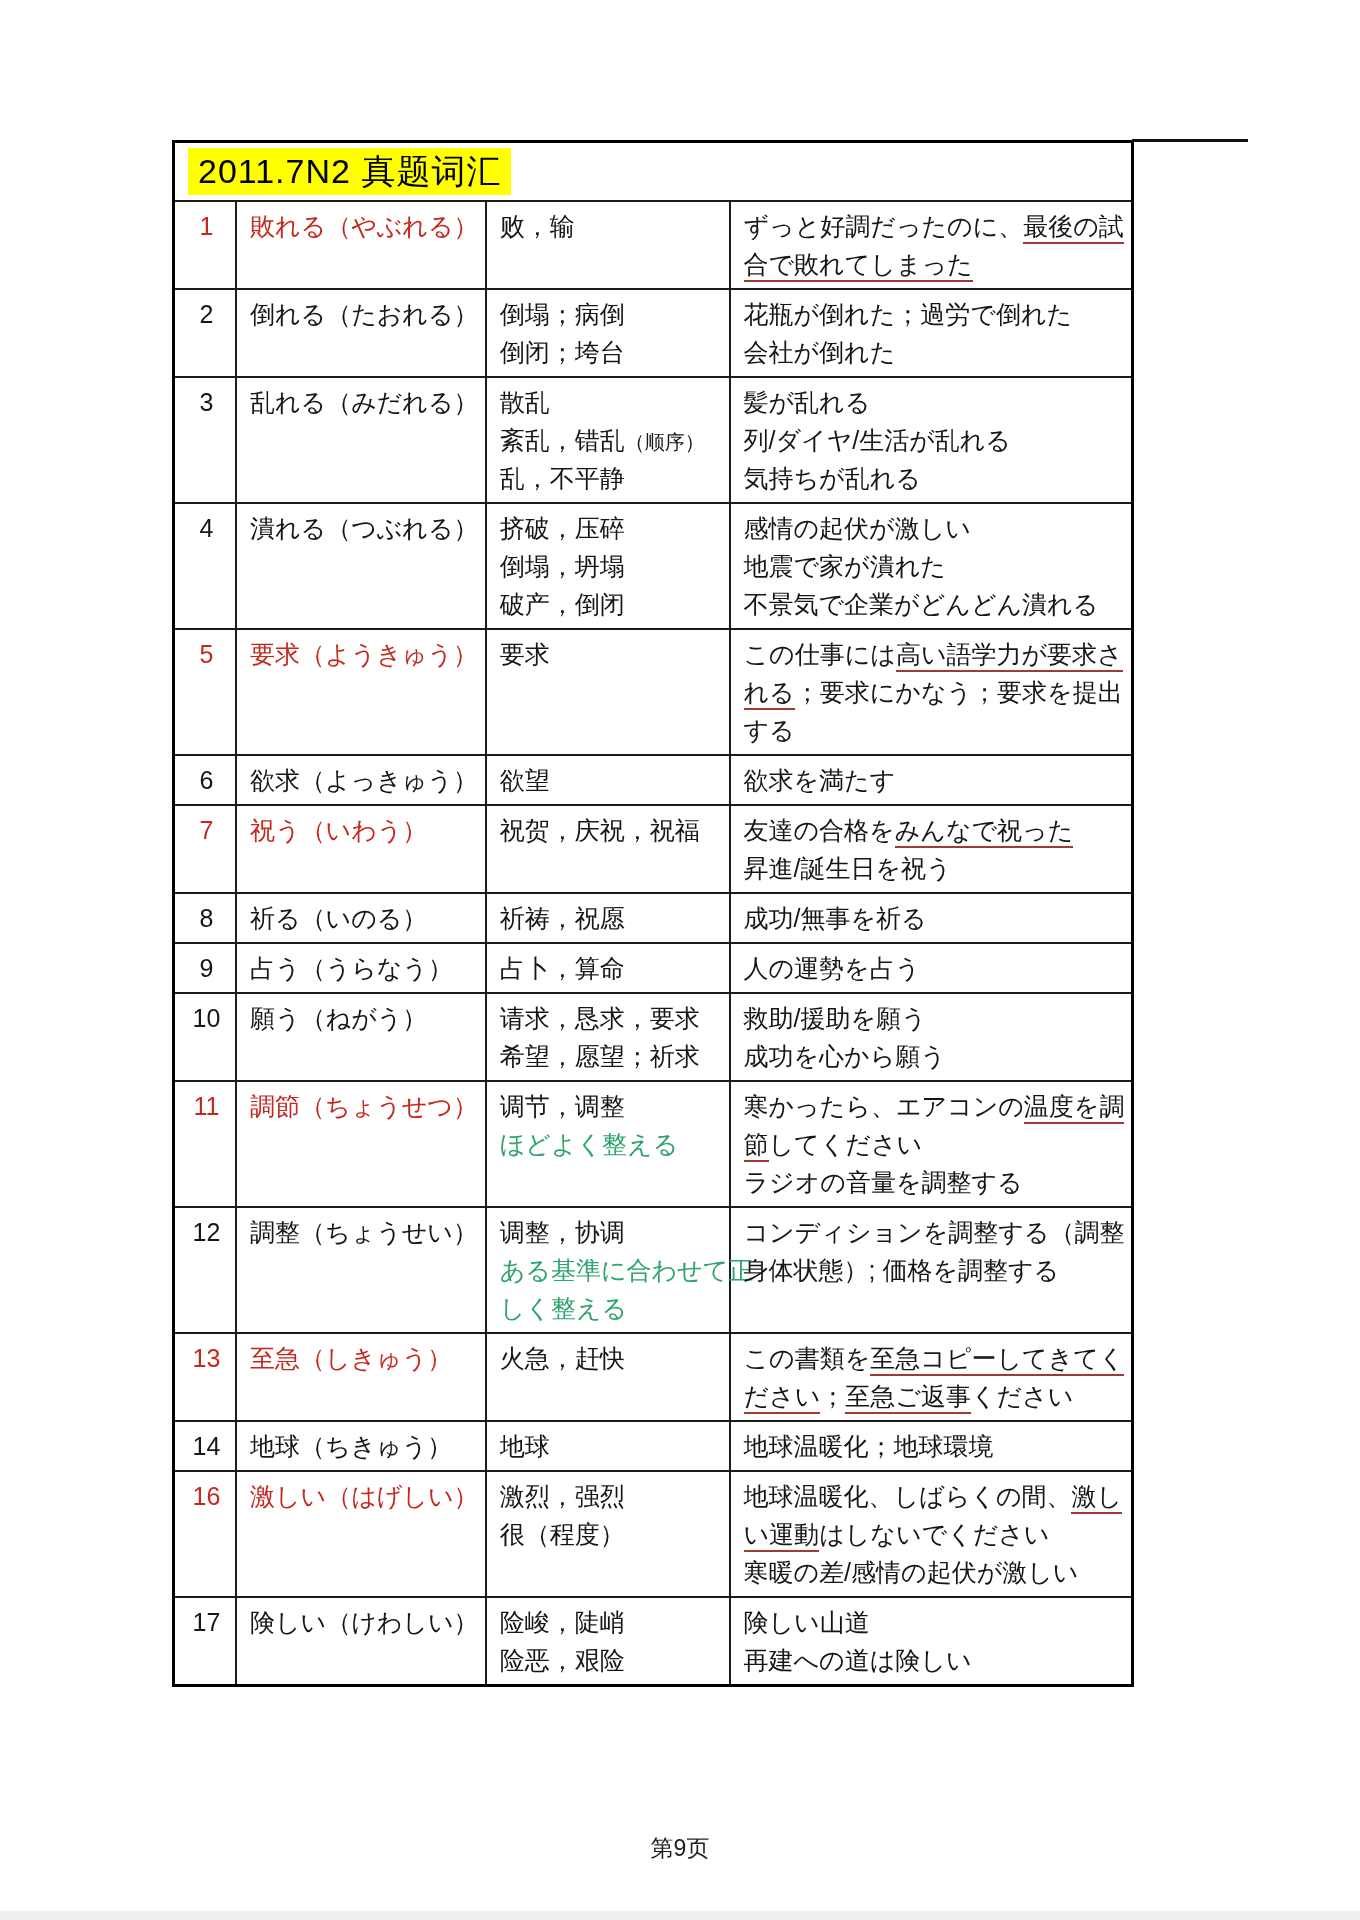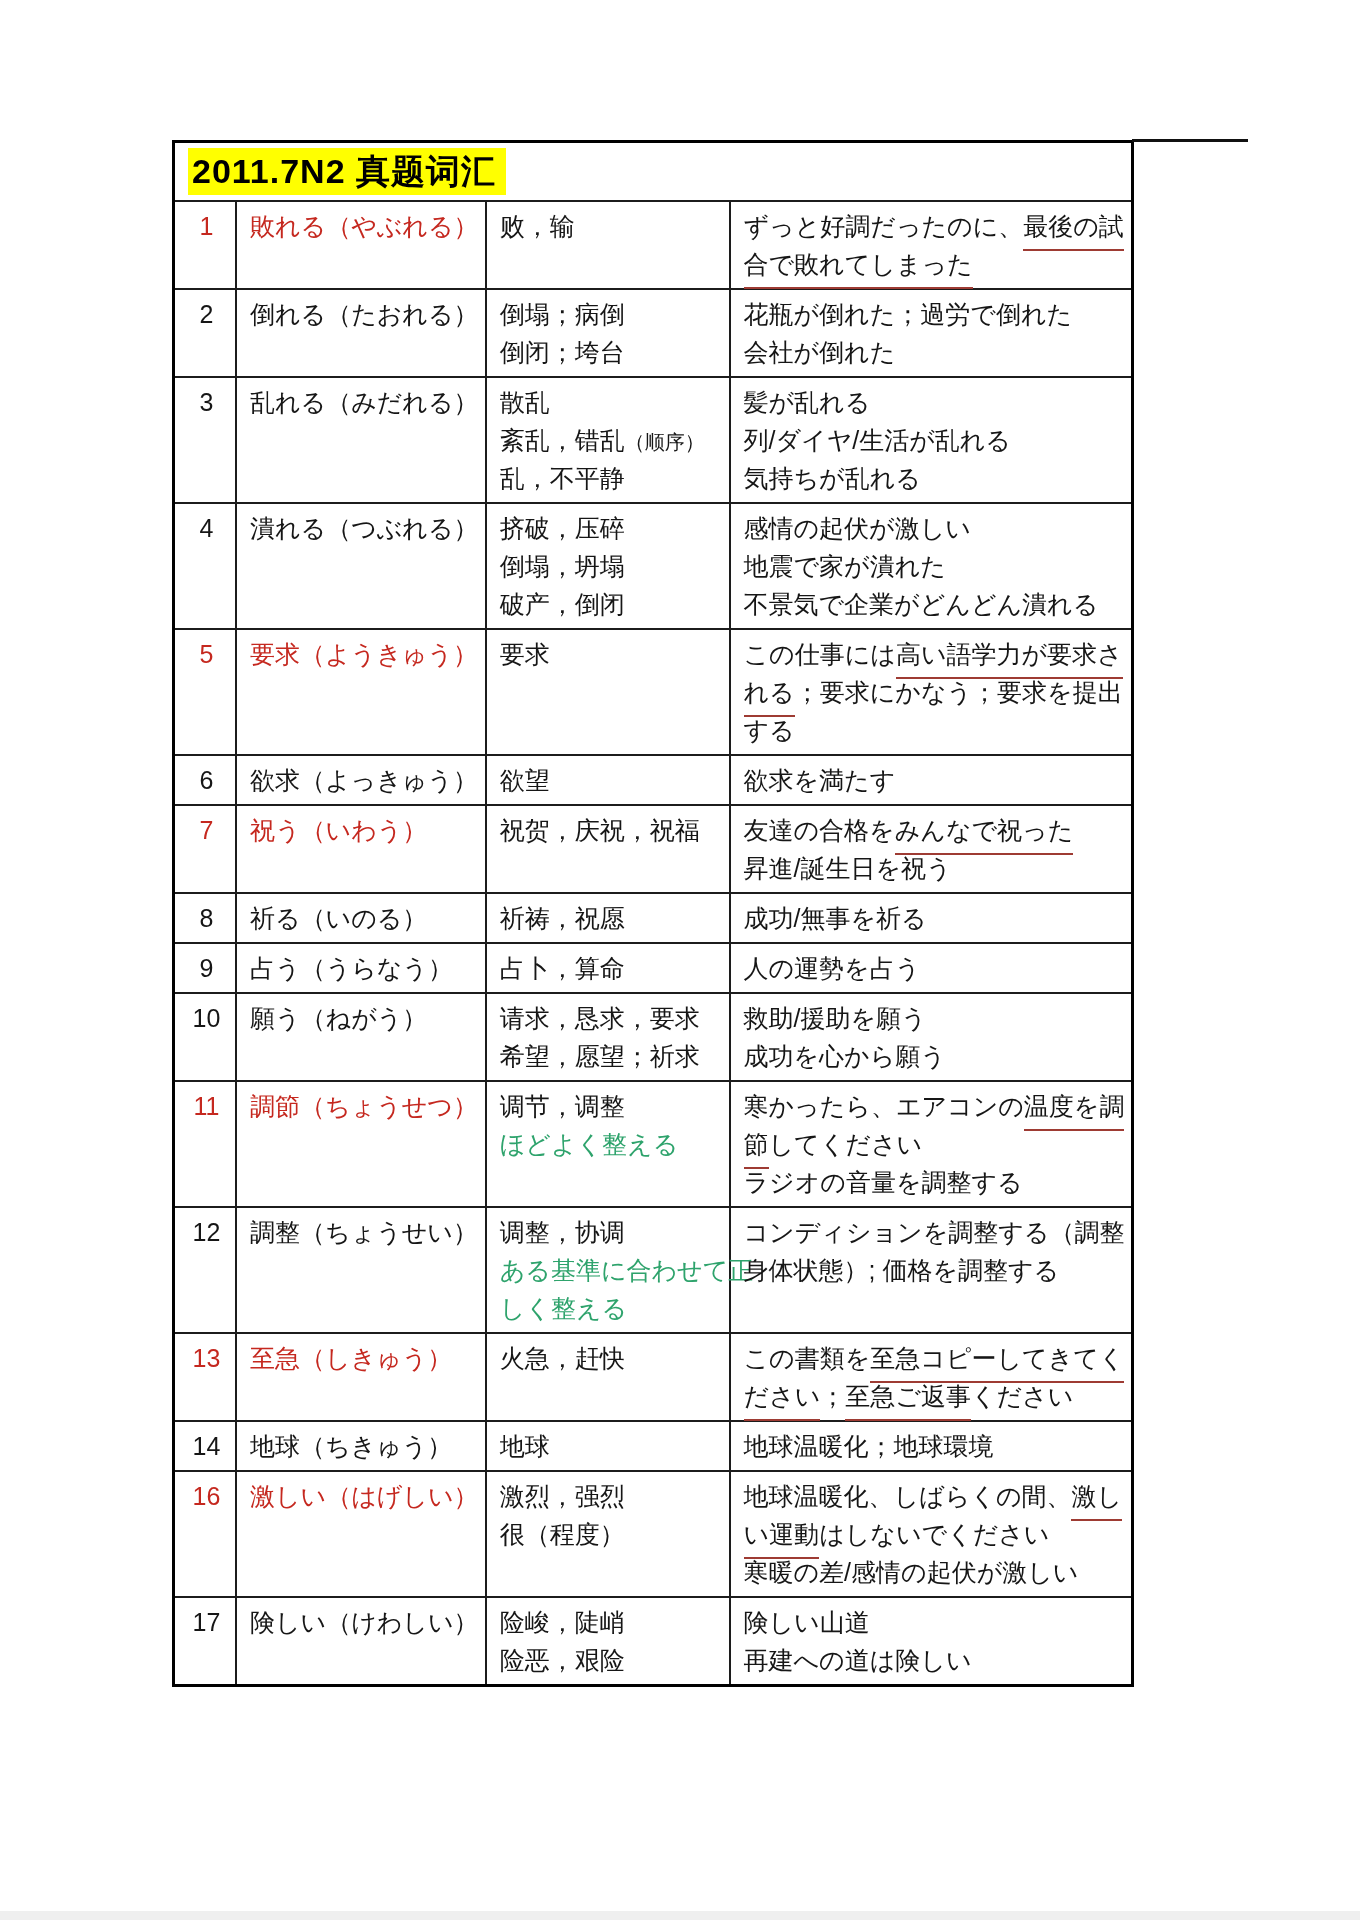--- a/index.html
+++ b/index.html
@@ -15,29 +15,29 @@
     border:3px solid #000;
   }
   table.vocab td{
     border:2px solid #1c1c1c;vertical-align:top;
     padding:5px 10px 5px 13px;
     font-size:25px;
   }
   td.title-cell{padding:6px 8px;}
   .hl{
     display:inline-block;background:#ffff00;color:#000;
-    font-weight:bold;font-size:34px;line-height:44px;
-    padding:1px 10px 2px 4px;letter-spacing:1px;
+    font-weight:normal;font-size:34px;line-height:44px;
+    padding:1px 10px 2px 10px;letter-spacing:1px;
   }
   td.num-cell{text-align:center;padding-left:2px;padding-right:2px;font-size:24px;}
   .line{height:38px;line-height:38px;white-space:nowrap;overflow:visible;}
   .red-text{color:#c5281f;}
   .g{color:#2ea36c;}
   .sm{font-size:20px;}
-  .u{border-bottom:2px solid #9e3b33;padding-bottom:9px;}
+  .u{border-bottom:2px solid #9e3b33;padding-bottom:2px;}
   .footer{
     position:absolute;left:0;top:1833px;width:1360px;
     text-align:center;font-size:23px;color:#1d1d1d;
   }
   .artifact-line{
     position:absolute;left:1132px;top:139px;width:116px;height:3px;background:#111;
   }
   .bottom-edge{
     position:absolute;left:0;top:1911px;width:1360px;height:9px;background:#efefef;
   }
@@ -312,15 +312,16 @@
           <td>
             <div class="line"><span>険しい山道</span></div>
             <div class="line"><span>再建への道は険しい</span></div>
           </td>
         </tr>
       </tbody>
   </table>
 
   <div class="artifact-line"></div>
 
+  <div class="footer">第9页</div>
 
   <div class="bottom-edge"></div>
 </div>
 
 </body></html>

